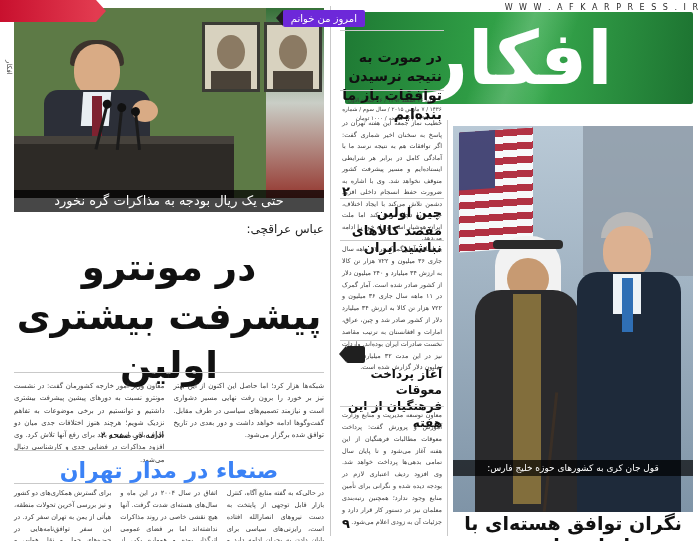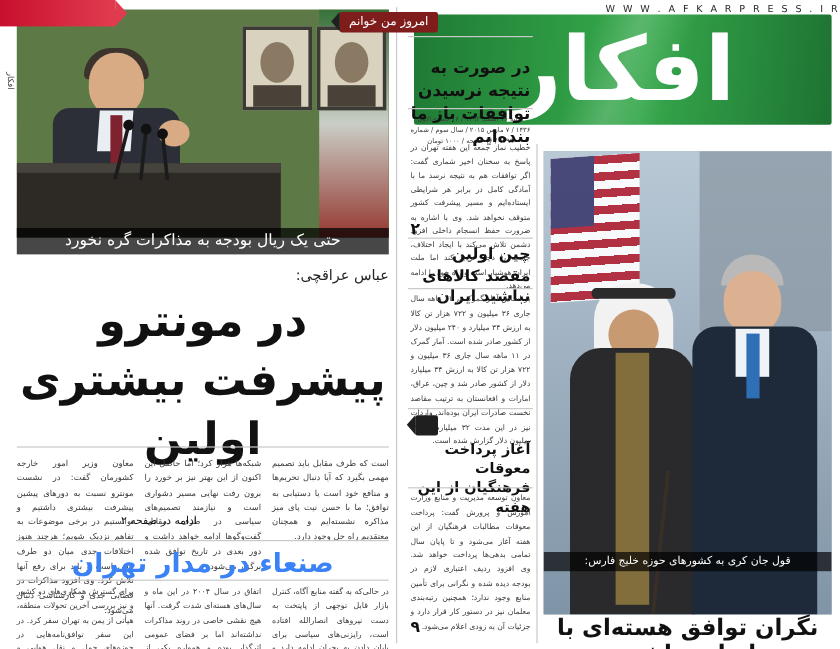--- a/index.html
+++ b/index.html
@@ -112,21 +112,21 @@
     position:absolute;left:14px;top:458px;width:310px;text-align:center;
     font-size:22px;font-weight:bold;color:#3b82f6;
   }
   .bl-cols{
     position:absolute;left:14px;top:488px;width:310px;height:48px;
     display:flex;flex-direction:row-reverse;gap:9px;
   }
   .bl-col{flex:1;font-size:6.6px;line-height:1.8;color:#3a3a3a;text-align:justify;}
   .sec-flag{
     position:absolute;right:4px;height:17px;
-    background:#7f1d1d;color:#fff;font-size:10px;line-height:17px;
+    background:#6d28d9;color:#fff;font-size:10px;line-height:17px;
     padding:0 8px;border-radius:2px;
   }
   .sec-flag .tri{
     position:absolute;left:-7px;top:0;border-top:8.5px solid transparent;
     border-bottom:8.5px solid transparent;border-right:7px solid #1f1f1f;
   }
   .mid-head{
     position:absolute;text-align:right;font-weight:bold;color:#111;
   }
   .mid-body{position:absolute;color:#3a3a3a;text-align:justify;}
@@ -213,21 +213,20 @@
     <span>عباس عراقچی:</span>
   </div>
 
   <div class="main-headline">در مونترو پیشرفت بیشتری اولین</div>
 
   <div class="rule-h" style="left:14px;top:372px;width:310px;"></div>
 
   <div class="lead-cols">
     <div class="lead-col">معاون وزیر امور خارجه کشورمان گفت: در نشست مونترو نسبت به دورهای پیشین پیشرفت بیشتری داشتیم و توانستیم در برخی موضوعات به تفاهم نزدیک شویم؛ هرچند هنوز اختلافات جدی میان دو طرف باقی است و باید برای رفع آنها تلاش کرد. وی افزود مذاکرات در فضایی جدی و کارشناسی دنبال می‌شود.</div>
     <div class="lead-col">شبکه‌ها هزار کرد؛ اما حاصل این اکنون از این بهتر نیز بر خورد را برون رفت نهایی مسیر دشواری است و نیازمند تصمیم‌های سیاسی در طرف مقابل. گفت‌وگوها ادامه خواهد داشت و دور بعدی در تاریخ توافق شده برگزار می‌شود.</div>
-    <div class="lead-col">است که طرف مقابل باید تصمیم مهمی بگیرد که آیا دنبال تحریم‌ها و منافع خود است یا دستیابی به توافق؛ ما با حسن نیت پای میز مذاکره نشسته‌ایم و همچنان معتقدیم راه حل وجود دارد.</div>
   </div>
   <div class="continue-note">ادامه در صفحه ۲</div>
 
   <div class="rule-h" style="left:14px;top:450px;width:310px;"></div>
 
   <div class="bl-title">صنعاء در مدار تهران</div>
   <div class="rule-h" style="left:14px;top:483px;width:310px;"></div>
   <div class="bl-cols">
     <div class="bl-col">برای گسترش همکاری‌های دو کشور و نیز بررسی آخرین تحولات منطقه، هیأتی از یمن به تهران سفر کرد. در این سفر توافق‌نامه‌هایی در حوزه‌های حمل و نقل هوایی و بندری به امضا رسید و دو طرف بر ادامه رایزنی‌ها تأکید کردند.</div>
     <div class="bl-col">اتفاق در سال ۲۰۰۴ در این ماه و سال‌های هسته‌ای شدت گرفت. آنها هیچ نقشی خاصی در روند مذاکرات نداشته‌اند اما بر فضای عمومی اثرگذار بوده و همواره یکی از موضوعات مورد بحث در رسانه‌های منطقه باقی مانده‌اند.</div>

